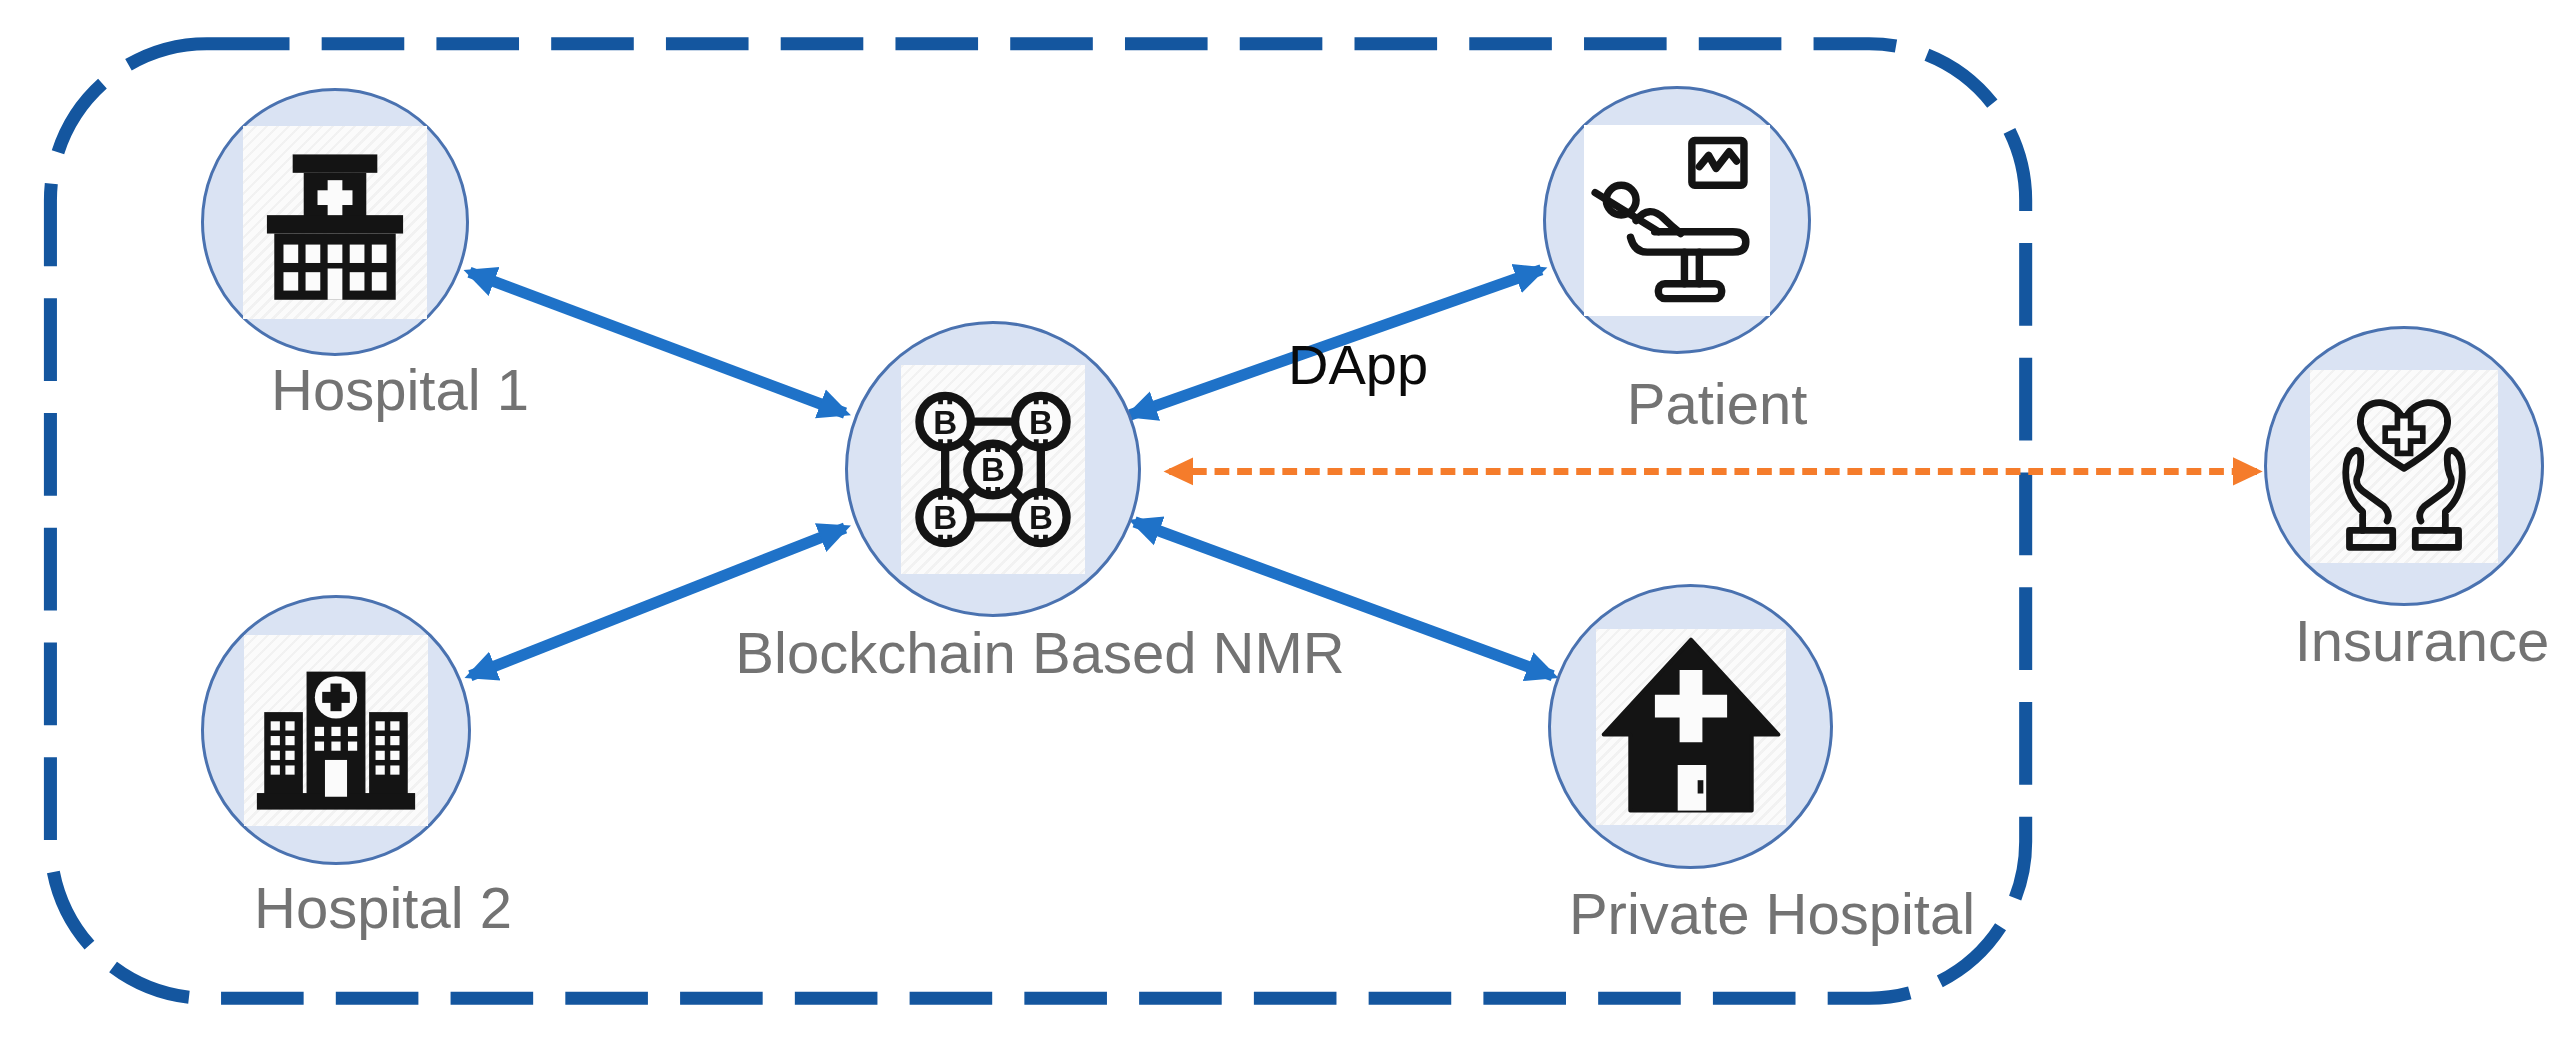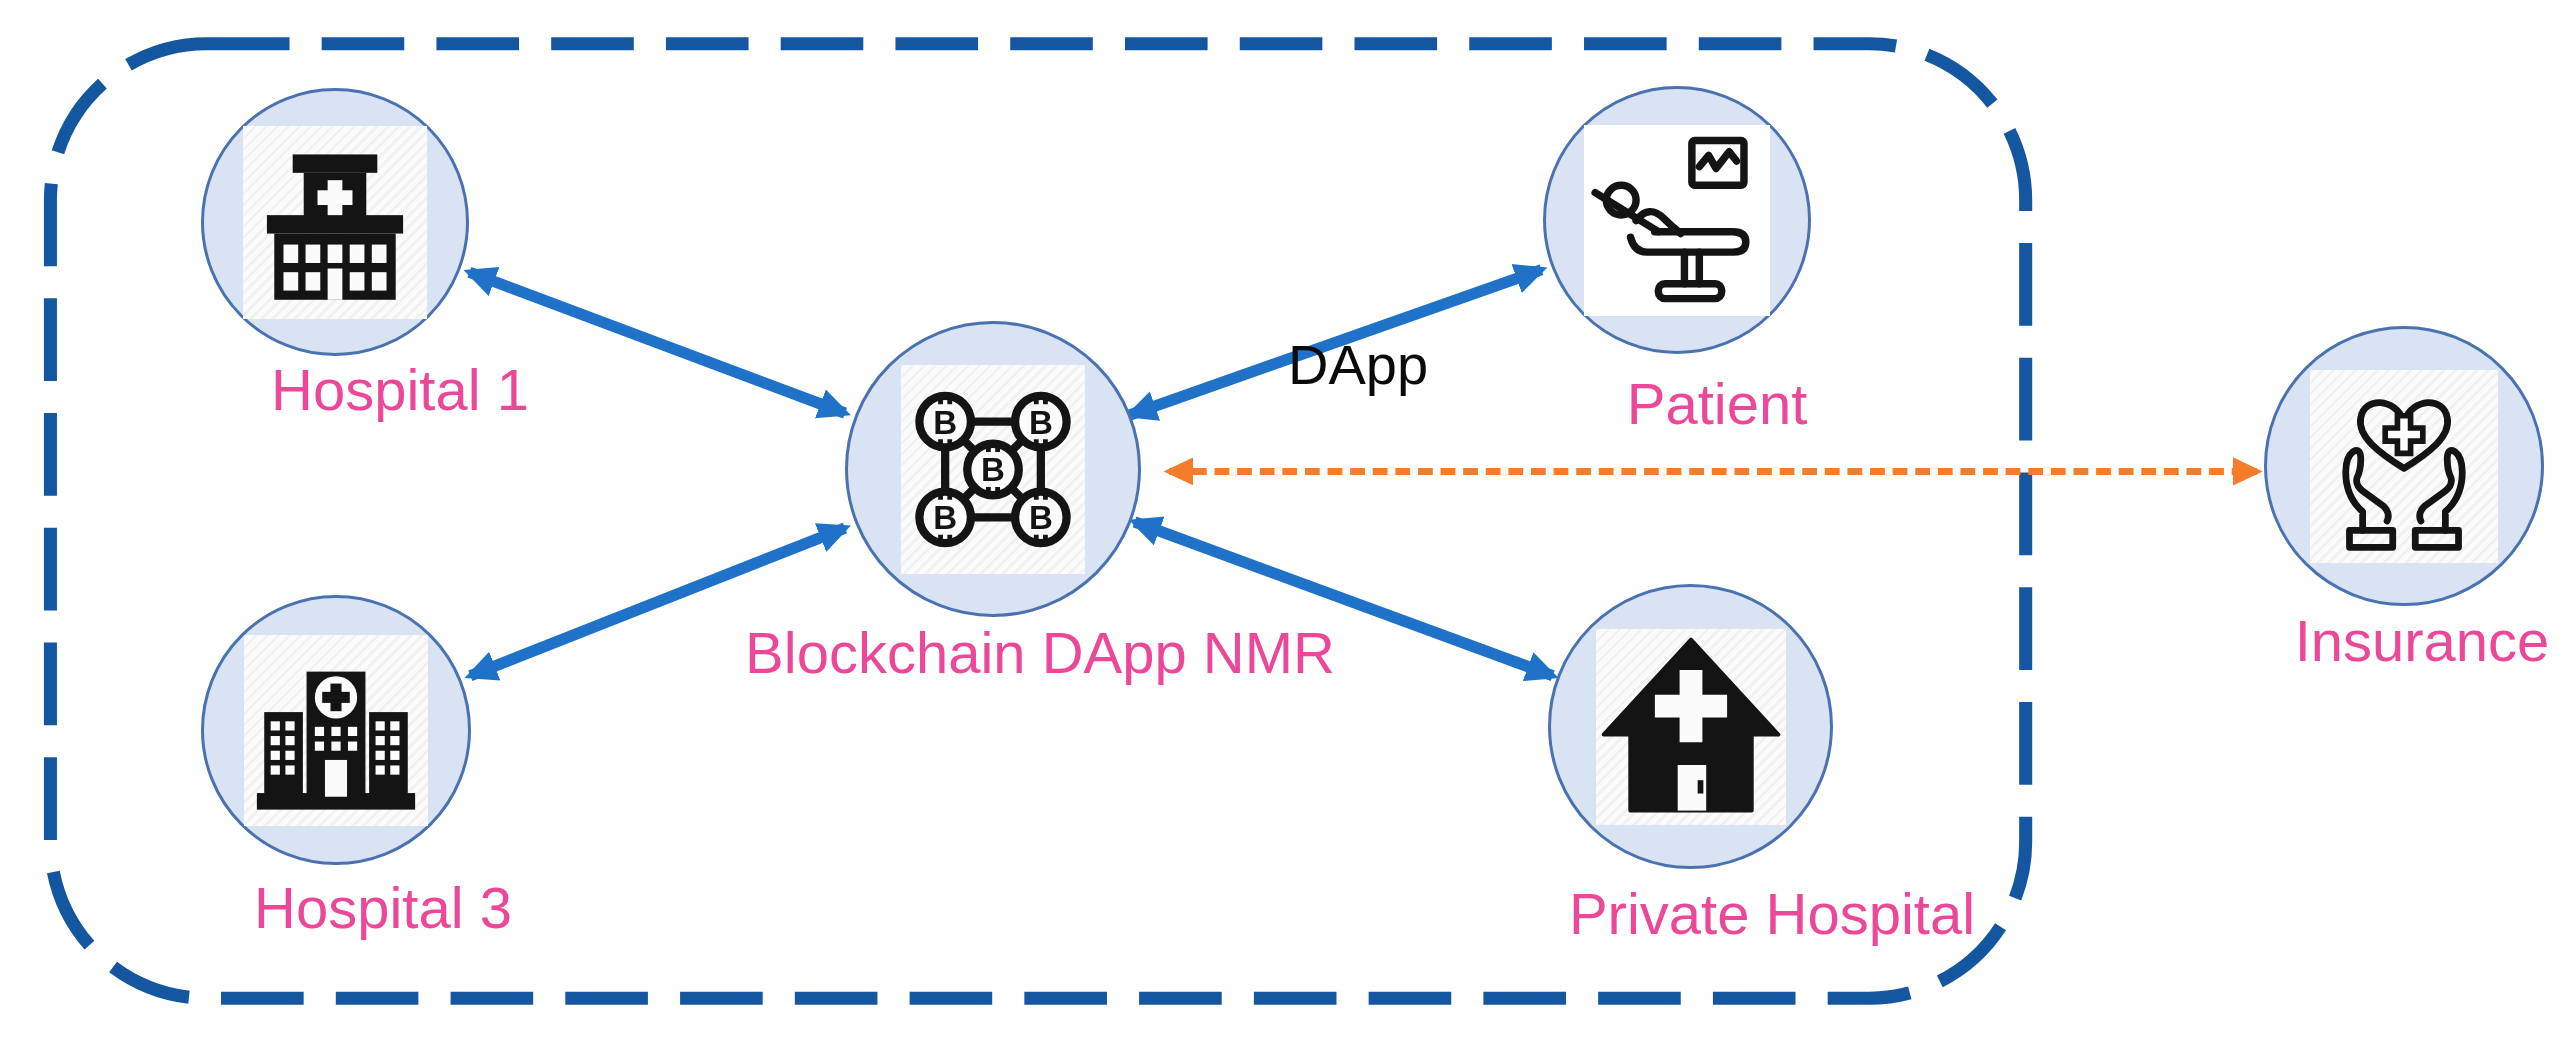--- a/index.html
+++ b/index.html
@@ -7,21 +7,21 @@
          font-family:"Liberation Sans",sans-serif;}
   .layer{position:absolute;left:0;top:0;width:100%;height:100%;}
   .node-circle{position:absolute;border-radius:50%;background:#dae3f3;border:3.5px solid #4a72b0;
                box-sizing:border-box;display:flex;align-items:center;justify-content:center;}
   .icon-box{background:
       repeating-linear-gradient(135deg, rgba(120,120,120,0.07) 0 2.6px, rgba(255,255,255,0) 2.6px 7.8px),
       #fbfbfb;
       display:flex;align-items:center;justify-content:center;}
   .icon-box svg{width:100%;height:100%;}
   .node-label{position:absolute;transform:translateX(-50%);font-size:58px;line-height:1.1;
-              color:#ec4899;white-space:nowrap;font-weight:400;}
+              color:#737373;white-space:nowrap;font-weight:400;}
   .edge-label{position:absolute;transform:translateX(-50%);font-size:56px;color:#0a0a0a;
               white-space:nowrap;font-weight:400;}
 </style>
 </head>
 <body>
 
 <div class="stage">
 
   <svg class="layer" width="2576" height="1048" viewBox="0 0 2963 1205">
     <defs>
@@ -109,21 +109,21 @@
             <rect x="47.5" y="48" width="5" height="5"></rect>
             <rect x="56.5" y="48" width="5" height="5"></rect>
           <rect x="38.5" y="56" width="5" height="5"></rect>
             <rect x="47.5" y="56" width="5" height="5"></rect>
             <rect x="56.5" y="56" width="5" height="5"></rect>
           <rect x="44" y="66" width="12" height="20"></rect>
         </g>
       </svg>
     </div>
   </div>
-  <div class="node-label" style="left:383px;top:876px;">Hospital 3</div>
+  <div class="node-label" style="left:383px;top:876px;">Hospital 2</div>
 
   <div class="node-circle" style="left:845px;top:321px;width:296px;height:296px;">
     <div class="icon-box" style="width:184px;height:209px;">
       <svg viewBox="0 0 100 100">
         <defs>
           <g id="bnode">
             <circle r="14" fill="#fbfbfb" stroke="#141414" stroke-width="4.5"></circle>
             <text y="6.5" text-anchor="middle" font-family="Liberation Sans, sans-serif" font-size="18" font-weight="bold" fill="#141414">B</text>
             <path d="M-2.5,-13.5 v4 M2.5,-13.5 v4 M-2.5,9.5 v4 M2.5,9.5 v4" stroke="#141414" stroke-width="2.6" fill="none"></path>
           </g>
@@ -139,21 +139,21 @@
           <line x1="76" y1="76" x2="50" y2="50"></line>
         </g>
         <use href="#bnode" x="24" y="24"></use>
         <use href="#bnode" x="76" y="24"></use>
         <use href="#bnode" x="24" y="76"></use>
         <use href="#bnode" x="76" y="76"></use>
         <use href="#bnode" x="50" y="50"></use>
       </svg>
     </div>
   </div>
-  <div class="node-label" style="left:1040px;top:621px;">Blockchain DApp NMR</div>
+  <div class="node-label" style="left:1040px;top:621px;">Blockchain Based NMR</div>
 
   <div class="node-circle" style="left:1543px;top:86px;width:268px;height:268px;">
     <div class="icon-box" style="width:186px;height:191px;background:#ffffff;">
       <svg viewBox="0 0 100 100">
         <g fill="none" stroke="#141414" stroke-width="4" stroke-linecap="round" stroke-linejoin="round">
           <rect x="58" y="7" width="28" height="24" rx="1.5"></rect>
           <polyline points="62,21 67,15 71,22 78,13 82,18"></polyline>
           <circle cx="20" cy="39" r="8"></circle>
           <path d="M6,35 L40,56"></path>
           <path d="M28,50 Q35,41 43,49 Q47,53 52,57"></path>

